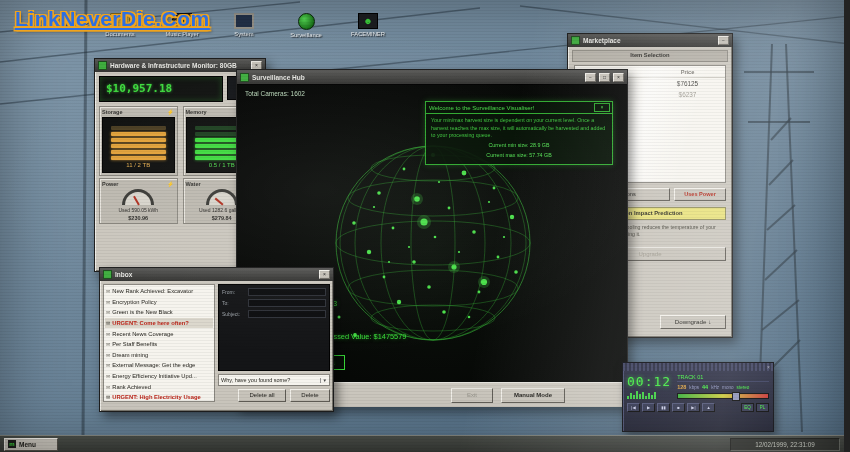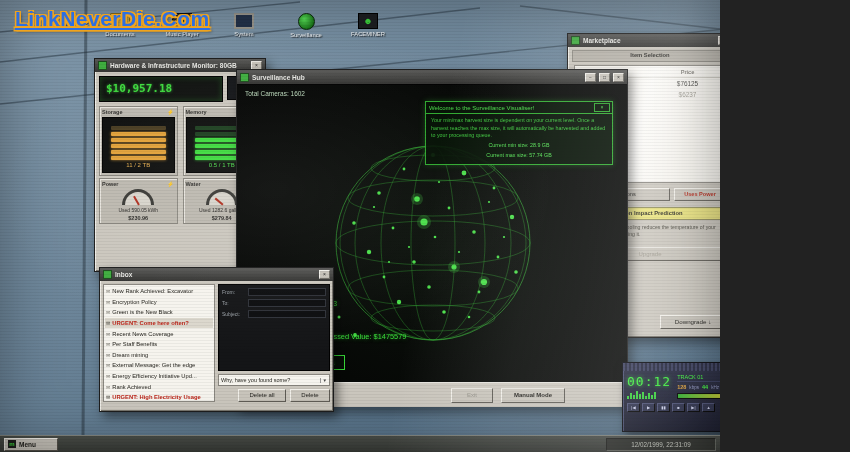--- a/index.html
+++ b/index.html
@@ -1,16 +1,16 @@
 <!DOCTYPE html>
 <html><head>
 <meta charset="utf-8">
 <style>
   html,body{margin:0;padding:0;background:#222;}
-  #screen{position:relative;width:720px;height:452px;overflow:hidden;
+  #screen{position:relative;width:844px;height:452px;overflow:hidden;
     background:linear-gradient(155deg,#8299ab,#6b8498 45%,#59748a 75%,#4e6a82);
     font-family:"Liberation Sans",sans-serif;}
   #bg{position:absolute;inset:0;}
   
   #watermark{position:absolute;left:15px;top:7px;z-index:8;font-size:21px;font-weight:bold;
     color:#2e6fe0;text-decoration:underline;letter-spacing:.5px;
     text-shadow:-1.5px -1.5px 0 #f0a41e,1.5px -1.5px 0 #f0a41e,-1.5px 1.5px 0 #f0a41e,1.5px 1.5px 0 #f0a41e,2px 2px 3px rgba(0,0,0,.45);}
   
   #icons{position:absolute;left:96px;top:13px;display:flex;gap:14px;z-index:1;}
   .dicon{width:48px;display:flex;flex-direction:column;align-items:center;gap:2px;}

